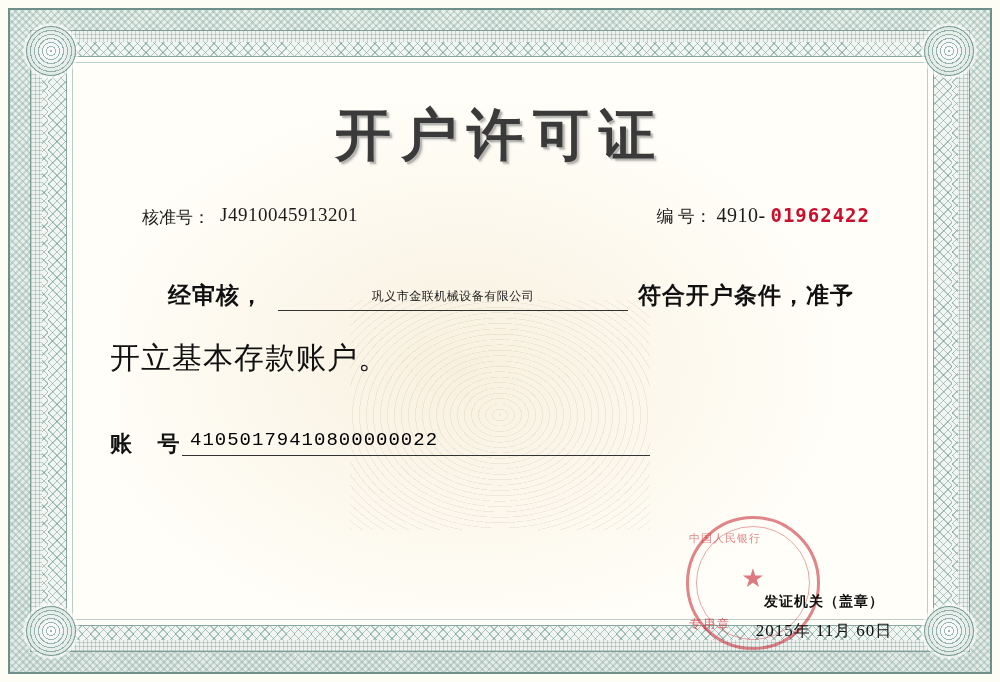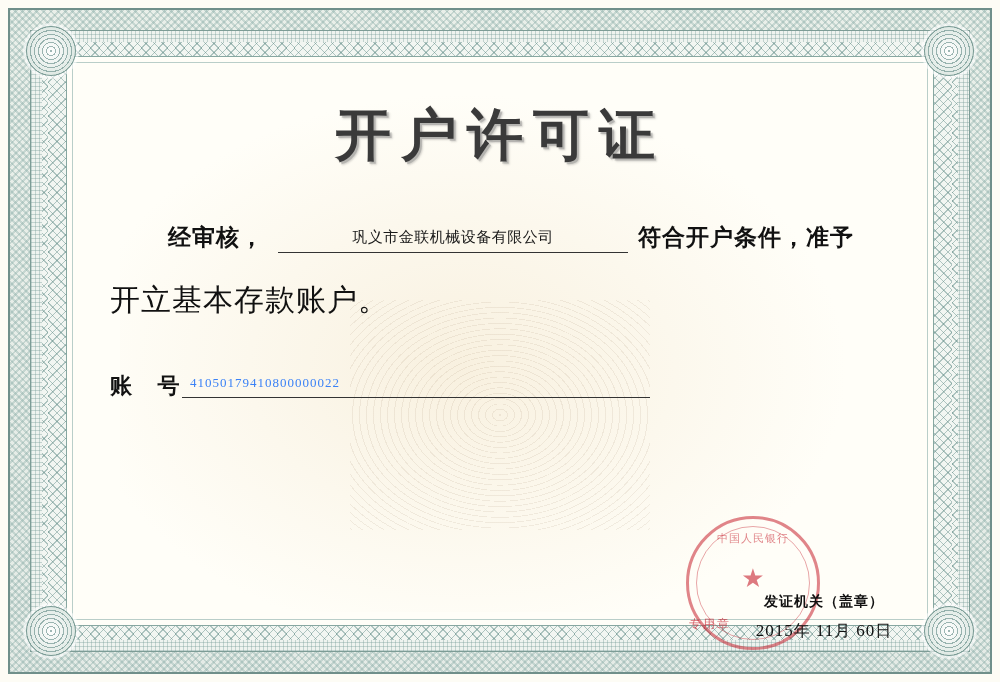--- a/index.html
+++ b/index.html
@@ -173,21 +173,21 @@
   .company-slot {
     position: absolute;
     left: 168px;
     top: 0;
     width: 350px;
     border-bottom: 1.5px solid #333;
     height: 30px;
     text-align: center;
   }
   .company-name {
-    font-size: 15px;
+    font-size: 12px;
     font-weight: normal;
     color: #1a1a1a;
     letter-spacing: 0.5px;
     line-height: 26px;
   }
   .b1-b { position: absolute; left: 528px; top: 0; letter-spacing: 1px; }
 
   .body-line2 {
     margin-top: 24px;
     padding-left: 0;
@@ -241,23 +241,23 @@
   }
   .acct-slot {
     position: absolute;
     left: 72px; top: 0;
     width: 460px;
     height: 28px;
     border-bottom: 1.3px solid #333;
     padding-left: 8px;
   }
   .acct-value {
-    font-family: Liberation Serif, serif;
-    font-size: 13px;
-    color: #3b82f6;
+    font-family: Liberation Mono, monospace;
+    font-size: 19px;
+    color: #000000;
     letter-spacing: 1px;
     line-height: 27px;
   }
 
   .issuer-block {
     position: absolute;
     right: 66px;
     bottom: 40px;
     text-align: center;
     width: 220px;
@@ -310,21 +310,21 @@
     bottom: 14px;
     font-size: 12px;
     letter-spacing: 2px;
     color: rgba(198,32,46,0.7);
     font-family: "DejaVu Sans", sans-serif;
   }
   .seal .seal-top-text {
     position: absolute;
     left: 0; right: 0;
     top: 12px;
-    text-align: center;
+    text-align: left;
     font-size: 11px;
     letter-spacing: 1px;
     color: rgba(198,32,46,0.55);
     font-family: "DejaVu Sans", sans-serif;
   }
 </style>
 </head>
 <body>
 
 <div class="certificate">
@@ -340,20 +340,29 @@
   <div class="rosette bl"></div>
   <div class="rosette br"></div>
 
   <div class="watermark-tint"></div>
   <div class="watermark"></div>
 
   <div class="content">
 
     <div class="title">开户许可证</div>
 
+    <div class="row-approval">
+      <span class="approval-label">核准号：</span>
+      <span class="approval-value">J4910045913201</span>
+      <span class="serial-block">
+        <span class="serial-label">编 号：</span>
+        <span class="serial-prefix">4910-</span>
+        <span class="serial-number">01962422</span>
+      </span>
+    </div>
 
     <div class="body-line1">
       <span class="b1-a">经审核，</span>
       <span class="company-slot">
         <span class="company-name">巩义市金联机械设备有限公司</span>
       </span>
       <span class="b1-b">符合开户条件，准予</span>
     </div>
 
     <div class="body-line2">开立基本存款账户。</div>

